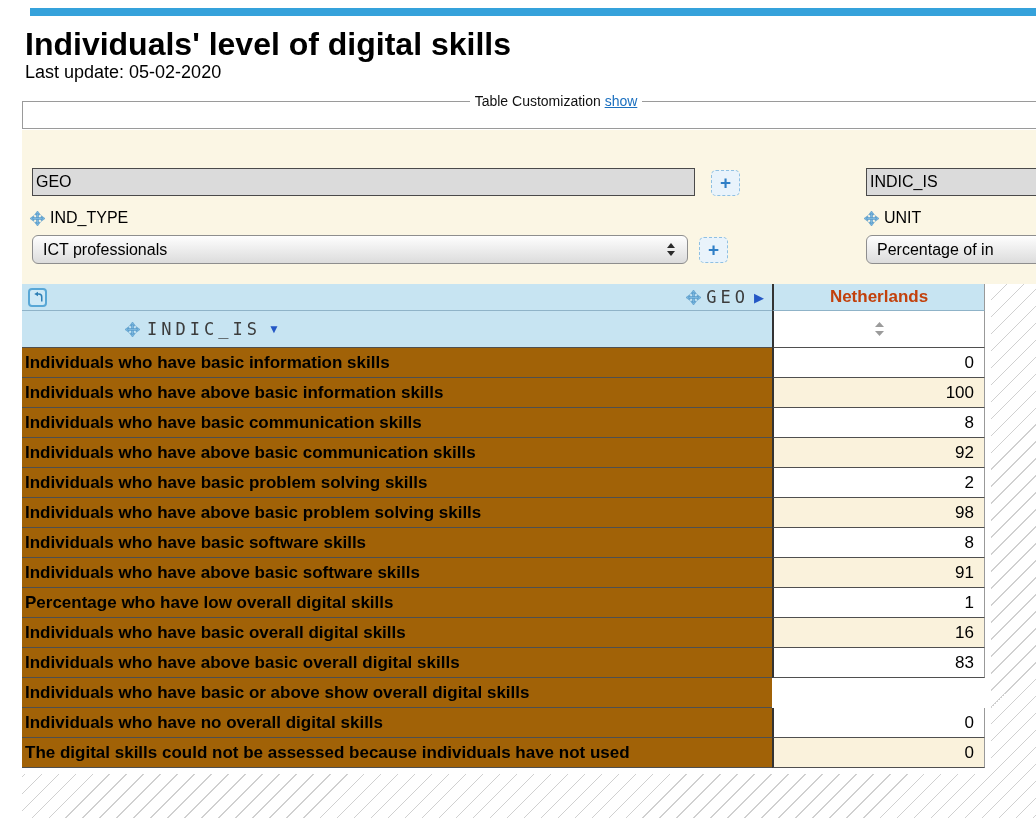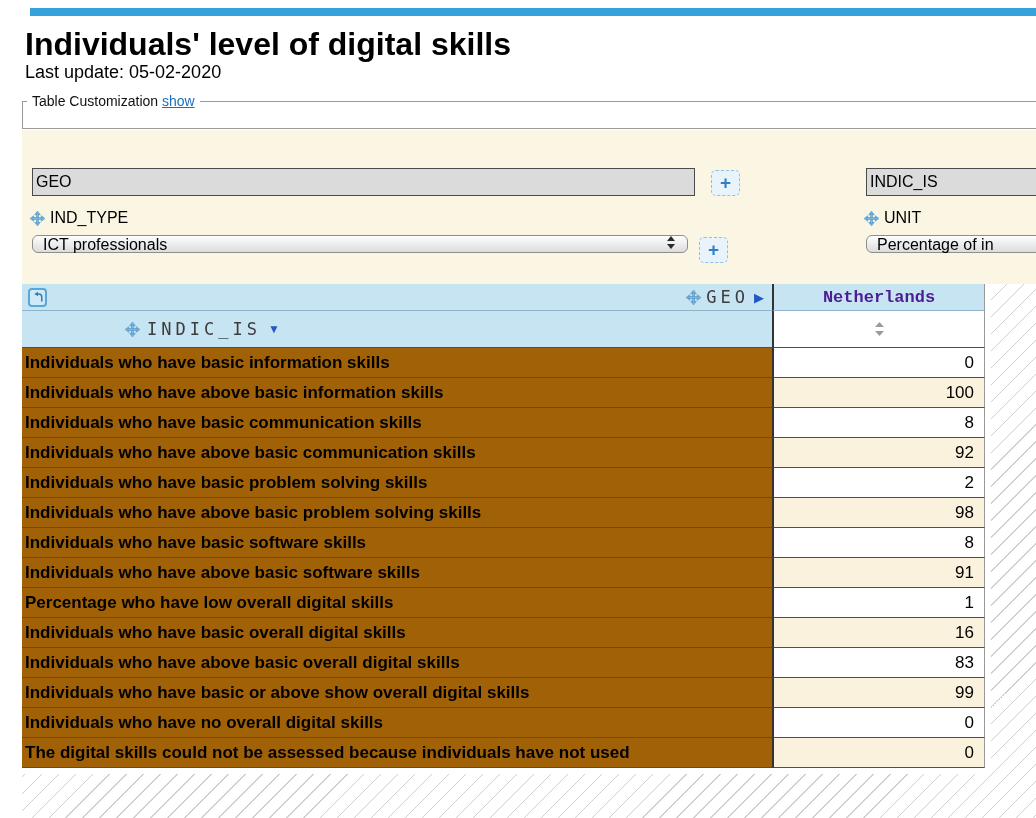--- a/index.html
+++ b/index.html
@@ -5,56 +5,56 @@
   * { margin:0; padding:0; box-sizing:border-box; }
   html,body { background:#ffffff; font-family:"Liberation Sans", sans-serif; }
   .page { position:relative; width:1036px; height:818px; background:#ffffff; overflow:hidden; }
 
   .topbar { position:absolute; left:30px; top:8px; width:1006px; height:8px; background:#35a2db; }
 
   .title { position:absolute; left:25px; top:26px; font-size:32px; font-weight:bold; color:#000; }
   .last-update { position:absolute; left:25px; top:62px; font-size:18px; color:#000; }
 
   fieldset.customization { position:absolute; left:22px; top:93px; width:1020px; height:36px; border:1px solid #9a9a9a; }
-  fieldset.customization legend { margin-left:4px; padding:0 5px; font-size:14px; color:#111; }
+  fieldset.customization legend { margin-left:24px; padding:0 5px; font-size:14px; color:#111;text-align:center; }
   .show-link { color:#1a6fbf; text-decoration:underline; cursor:pointer; }
 
   .dim-panel { position:absolute; left:22px; top:130px; width:1014px; height:154px; background:#fbf6e4; }
 
   .dim-box { position:absolute; height:28px; background:#dbdbdb; border:1px solid #4a4a4a; font-size:16px; line-height:26px; padding-left:3px; color:#000; cursor:move; }
   .geo-box { left:32px; top:168px; width:663px; }
   .indic-box { left:866px; top:168px; width:200px; }
 
   .plus-btn { position:absolute; width:29px; height:26px; background:#e9f3fb; border:1px dashed #8fc0e2; border-radius:5px; color:#2f7fc6; font-size:19px; font-weight:bold; display:flex; align-items:center; justify-content:center; cursor:pointer; font-family:"Liberation Sans", sans-serif; }
   .plus-1 { left:711px; top:170px; }
   .plus-2 { left:699px; top:237px; }
 
   .dim-label { position:absolute; display:flex; align-items:center; gap:5px; font-size:16px; color:#000; }
   .ind-type-label { left:30px; top:209px;align-items:center; }
   .unit-label { left:864px; top:209px; }
 
-  .select { position:absolute; height:18px; border:1px solid #8e8e8e; border-radius:6px; background:linear-gradient(#fefefe,#dcdcdc); display:flex; font-size:16px; color:#000; padding-left:10px; cursor:pointer; }
+  .select { position:absolute; height:29px; border:1px solid #8e8e8e; border-radius:6px; background:linear-gradient(#fefefe,#dcdcdc); display:flex; align-items:center; font-size:16px; color:#000; padding-left:10px; cursor:pointer; }
   .ict-select { left:32px; top:235px; width:656px; }
   .unit-select { left:866px; top:235px; width:280px; }
   .sel-arrows { margin-left:auto; margin-right:12px; display:flex; flex-direction:column; gap:3px; align-items:center; }
   .sel-arrows .up { width:0; height:0; border-left:4px solid transparent; border-right:4px solid transparent; border-bottom:5px solid #2b2b2b; }
   .sel-arrows .dn { width:0; height:0; border-left:4px solid transparent; border-right:4px solid transparent; border-top:5px solid #2b2b2b; }
 
   .move-icon { width:15px; height:15px; flex:0 0 auto; cursor:move; }
 
   .workspace { position:absolute; left:22px; top:284px; width:1014px; height:534px;
     background:repeating-linear-gradient(135deg, #d0d0d0 0px, #d0d0d0 1px, #ffffff 1px, #ffffff 12px); }
 
   .table-wrap { position:absolute; left:0; top:0; background:#ffffff; padding:0 6px 6px 0; width:969px; }
   .dtable { width:963px; }
 
   .thead-row1 { display:flex; height:27px; }
   .h-corner { width:750px; background:#c7e4f2; display:flex; align-items:center; padding:0 4px; border-bottom:1px solid #8fb3c8; }
   .geo-head { margin-left:auto; display:flex; align-items:center; gap:5px; margin-right:4px; }
-  .h-col { width:213px; background:#c7e4f2; border-left:2px solid #333; border-right:1px solid #999; border-bottom:1px solid #8fb3c8; display:flex; align-items:center; justify-content:center; font-weight:bold; font-size:17px; color:#4c1d95; cursor:pointer;font-family:Liberation Mono, monospace; }
+  .h-col { width:213px; background:#c7e4f2; border-left:2px solid #333; border-right:1px solid #999; border-bottom:1px solid #8fb3c8; display:flex; align-items:center; justify-content:center; font-weight:bold; font-size:17px; color:#c2410c; cursor:pointer; }
 
   .thead-row2 { display:flex; height:37px; }
   .h-rowdim { width:750px; background:#c7e4f2; display:flex; align-items:center; gap:7px; padding-left:103px; border-bottom:1px solid #4f4f4f; }
   .h-sorter { width:213px; background:#ffffff; border-left:2px solid #333; border-right:1px solid #999; border-bottom:1px solid #4f4f4f; display:flex; align-items:center; justify-content:center; cursor:pointer; }
 
   .mono-dim { font-family:"DejaVu Sans Mono", monospace; font-size:17px; letter-spacing:4px; color:#3c3c3c; }
   .tri-right { color:#2457c5; font-size:13px; cursor:pointer; line-height:1; }
   .tri-down { color:#2457c5; font-size:12px; cursor:pointer; line-height:1; }
 
   .pivot-icon { width:19px; height:19px; border:2px solid #58a7d6; border-radius:4px; background:#cfe9f6; display:flex; align-items:center; justify-content:center; cursor:pointer; margin-left:2px; }
@@ -206,21 +206,20 @@
           <div class="trow">
             <div class="tlabel">Individuals who have basic overall digital skills</div>
             <div class="tval">16</div>
           </div>
           <div class="trow">
             <div class="tlabel">Individuals who have above basic overall digital skills</div>
             <div class="tval">83</div>
           </div>
           <div class="trow">
             <div class="tlabel">Individuals who have basic or above show overall digital skills</div>
-            <div class="tval">99</div>
           </div>
           <div class="trow">
             <div class="tlabel">Individuals who have no overall digital skills</div>
             <div class="tval">0</div>
           </div>
           <div class="trow">
             <div class="tlabel">The digital skills could not be assessed because individuals have not used</div>
             <div class="tval">0</div>
           </div>
         </div>

